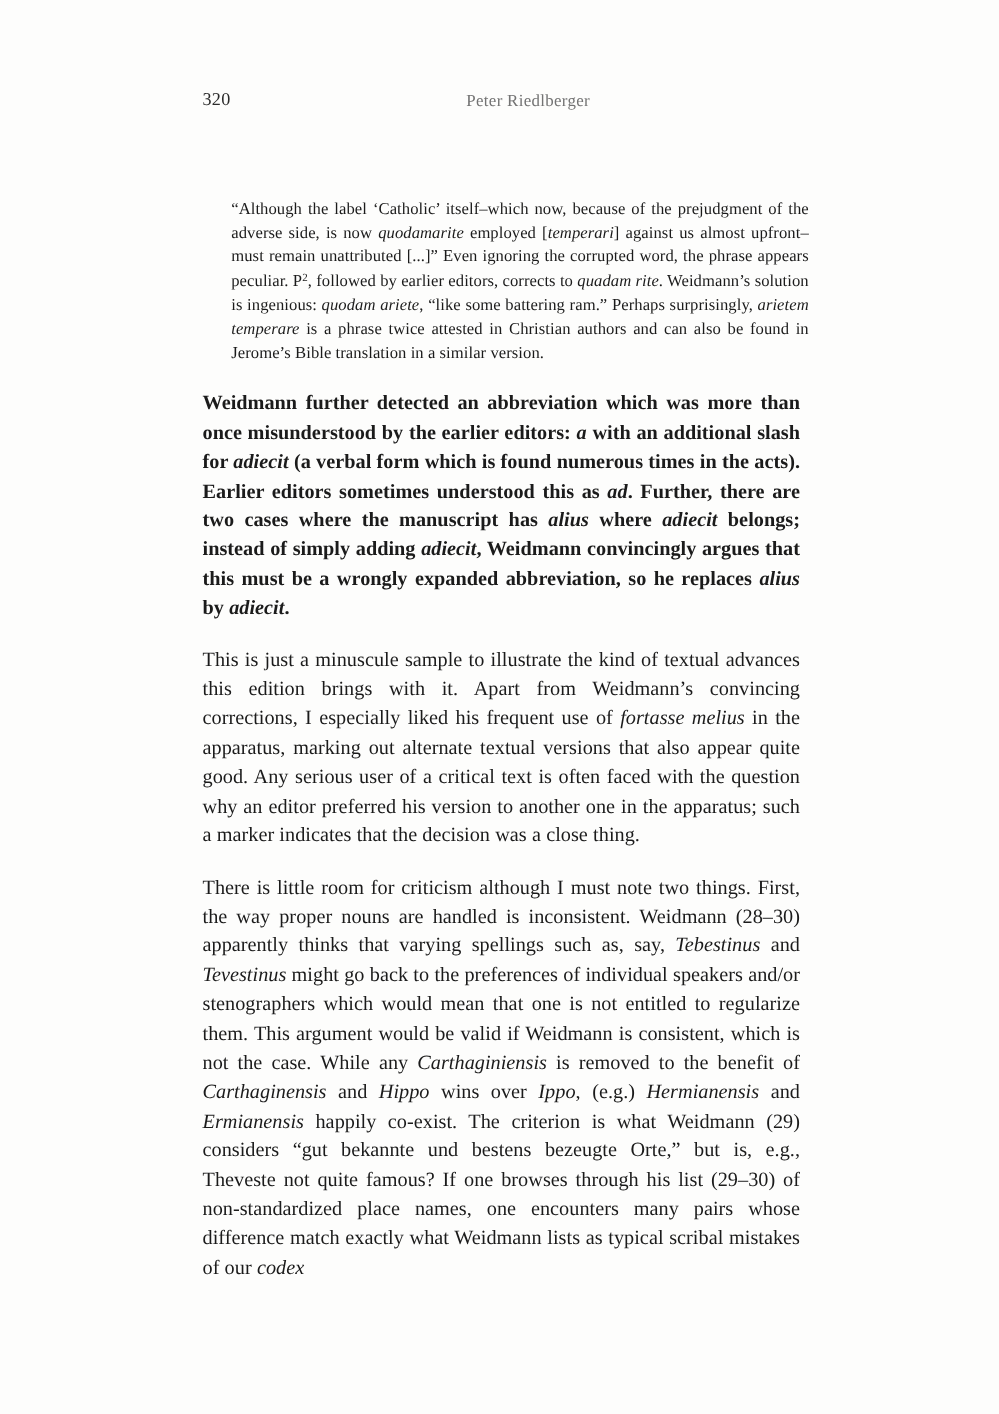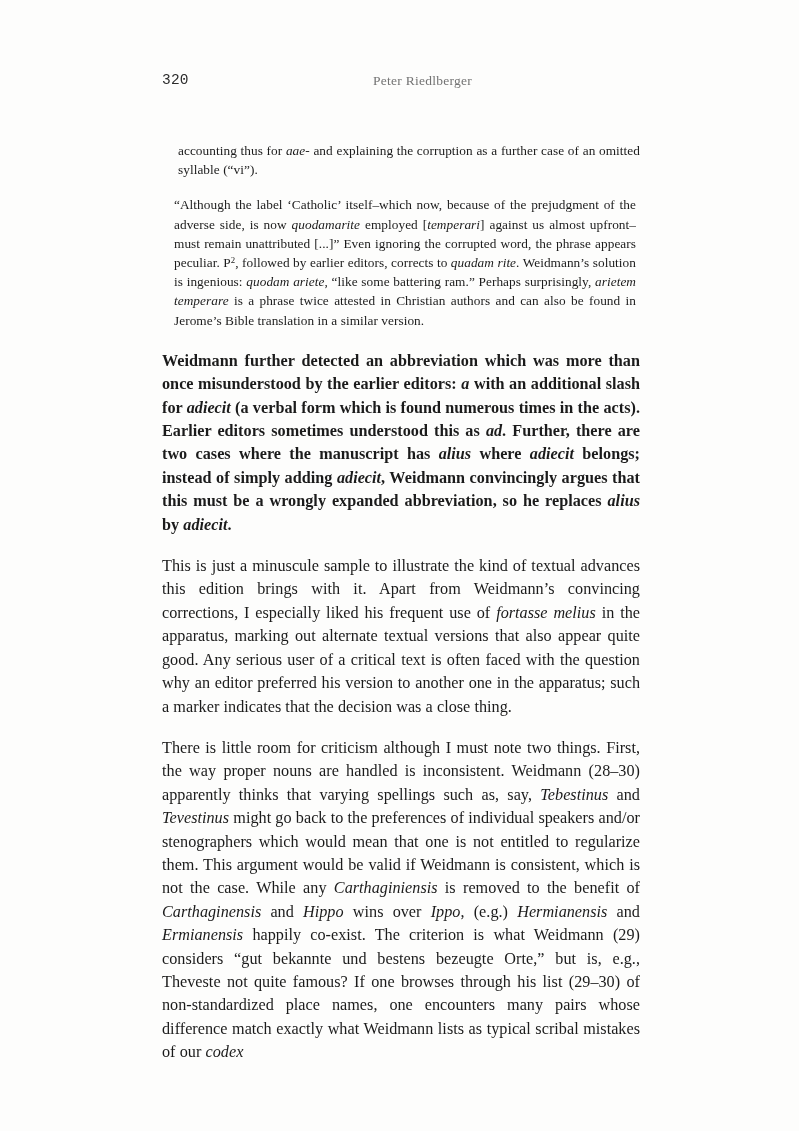--- a/index.html
+++ b/index.html
@@ -29,21 +29,20 @@
     width: 799px;
     height: 20px;
   }
   .folio {
     position: absolute;
     left: 162px;
     top: 0;
     font-size: 14.5px;
     letter-spacing: 0.2px;
     color: #2b2b2b;
-    font-family: Liberation Mono, monospace;
   }
   .running-title {
     position: absolute;
     left: 0;
     top: 1px;
     width: 799px;
     text-align: center;
     font-size: 13.5px;
     letter-spacing: 0.25px;
     color: #737373;
@@ -83,21 +82,21 @@
   }
   .lemma .lemma-text {
     font-style: italic;
   }
 
   
   .quote-block {
     font-size: 13.3px;
     line-height: 19.2px;
     margin-top: 16px;
-    margin-left: 12px;
+    margin-left: 23px;
     width: 462px;
     letter-spacing: 0.05px;
   }
 
   
   .body-par {
     font-size: 16.2px;
     line-height: 23.4px;
     margin-top: 18px;
     letter-spacing: 0.02px;
@@ -120,21 +119,20 @@
 
 <div class="page">
 
   <div class="running-head">
     <span class="folio">320</span>
     <span class="running-title">Peter Riedlberger</span>
   </div>
 
   <div class="column">
 
-    <p class="small-block"><span>accounting thus for </span><i>aae</i><span>- and explaining the corruption as a further case of an omitted syllable (“vi”).</span></p>
 
 
     <p class="quote-block"><span>“Although the label ‘Catholic’ itself–which now, because of the prejudgment of the adverse side, is now </span><i>quodamarite</i><span> employed [</span><i>temperari</i><span>] against us almost upfront–must remain unattributed [...]” Even ignoring the corrupted word, the phrase appears peculiar. P</span><sup>2</sup><span>, followed by earlier editors, corrects to </span><i>quadam rite</i><span>. Weidmann’s solution is ingenious: </span><i>quodam ariete</i><span>, “like some battering ram.” Perhaps surprisingly, </span><i>arietem temperare</i><span> is a phrase twice attested in Christian authors and can also be found in Jerome’s Bible translation in a similar version.</span></p>
 
     <p class="body-par first"><span>Weidmann further detected an abbreviation which was more than once misunderstood by the earlier editors: </span><i>a</i><span> with an additional slash for </span><i>adiecit</i><span> (a verbal form which is found numerous times in the acts). Earlier editors sometimes understood this as </span><i>ad</i><span>. Further, there are two cases where the manuscript has </span><i>alius</i><span> where </span><i>adiecit</i><span> belongs; instead of simply adding </span><i>adiecit</i><span>, Weidmann convincingly argues that this must be a wrongly expanded abbreviation, so he replaces </span><i>alius</i><span> by </span><i>adiecit</i><span>.</span></p>
 
     <p class="body-par"><span>This is just a minuscule sample to illustrate the kind of textual advances this edition brings with it. Apart from Weidmann’s convincing corrections, I especially liked his frequent use of </span><i>fortasse melius</i><span> in the apparatus, marking out alternate textual versions that also appear quite good. Any serious user of a critical text is often faced with the question why an editor preferred his version to another one in the apparatus; such a marker indicates that the decision was a close thing.</span></p>
 
     <p class="body-par"><span>There is little room for criticism although I must note two things. First, the way proper nouns are handled is inconsistent. Weidmann (28–30) apparently thinks that varying spellings such as, say, </span><i>Tebestinus</i><span> and </span><i>Tevestinus</i><span> might go back to the preferences of individual speakers and/or stenographers which would mean that one is not entitled to regularize them. This argument would be valid if Weidmann is consistent, which is not the case. While any </span><i>Carthaginiensis</i><span> is removed to the benefit of </span><i>Carthaginensis</i><span> and </span><i>Hippo</i><span> wins over </span><i>Ippo</i><span>, (e.g.) </span><i>Hermianensis</i><span> and </span><i>Ermianensis</i><span> happily co-exist. The criterion is what Weidmann (29) considers “gut bekannte und bestens bezeugte Orte,” but is, e.g., Theveste not quite famous? If one browses through his list (29–30) of non-standardized place names, one encounters many pairs whose difference match exactly what Weidmann lists as typical scribal mistakes of our </span><i>codex</i><span></span></p>
 

